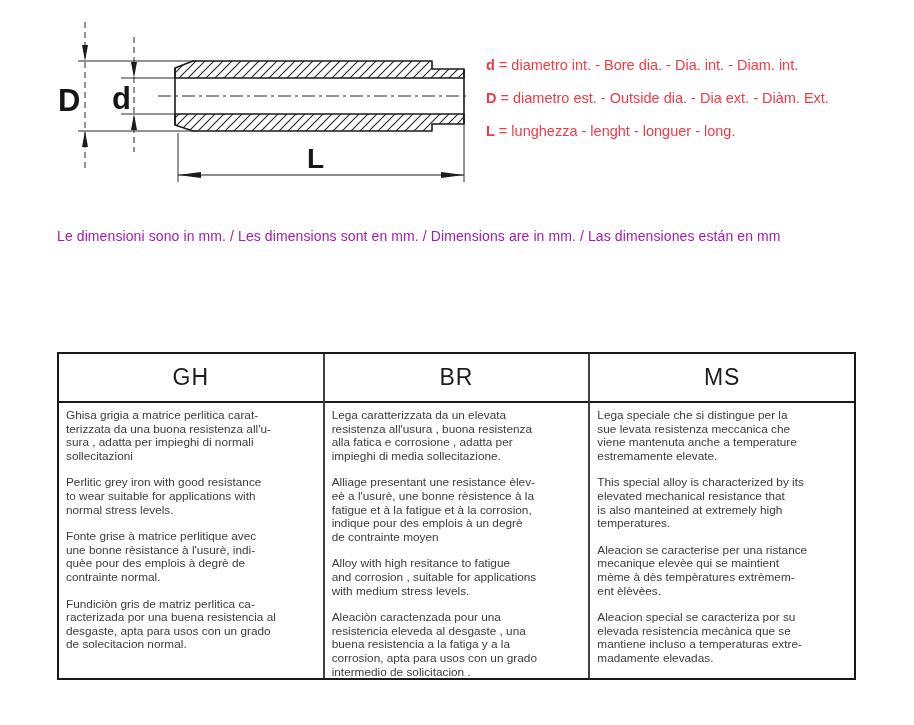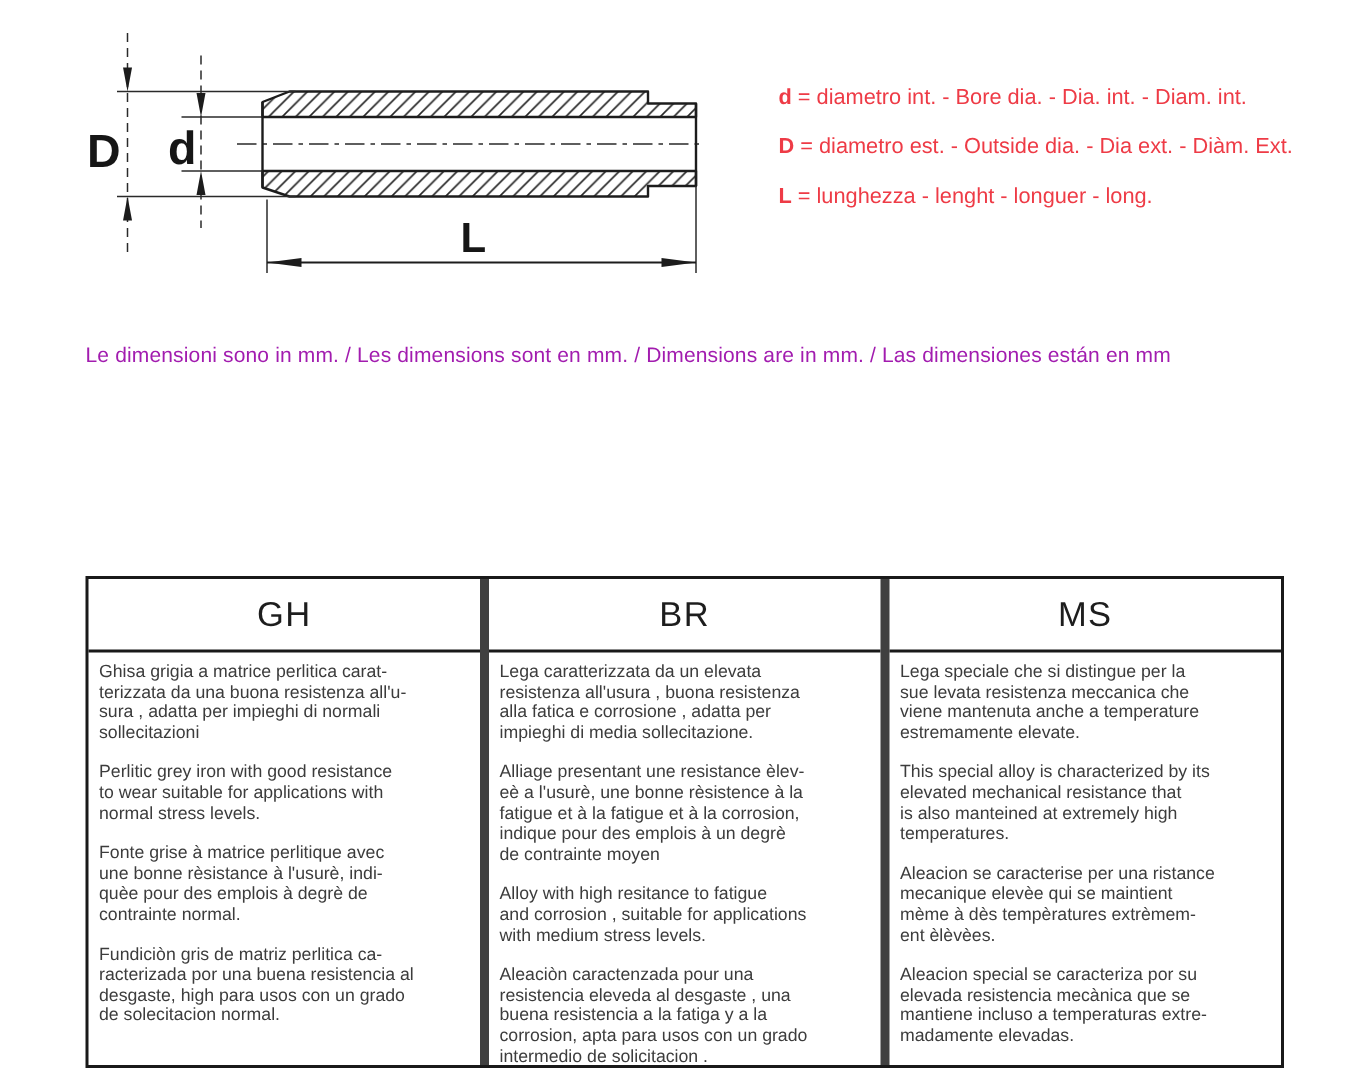--- a/index.html
+++ b/index.html
@@ -9,39 +9,39 @@
     background:#ffffff;
     font-family:"Liberation Sans","DejaVu Sans",sans-serif;
     overflow:hidden;
   }
 
   
   .drawing{position:absolute;left:55px;top:4px;width:420px;height:200px;}
 
   
   .legend{position:absolute;left:486px;top:58px;color:#ee3b46;font-size:14.5px;}
-  .legend-item{margin-bottom:18px;line-height:15px;white-space:nowrap;margin-left:33px;}
+  .legend-item{margin-bottom:18px;line-height:15px;white-space:nowrap;}
   .legend-sym{font-weight:bold;margin-right:4px;}
 
   
   .note{
     position:absolute;left:57px;top:228px;width:820px;
     color:#a21caf;font-size:14px;letter-spacing:0.1px;white-space:nowrap;
   }
 
   
   .mat-table{
-    position:absolute;left:57px;top:384px;
+    position:absolute;left:57px;top:352px;
     width:799px;height:328px;
     border:2px solid #191919;
     display:flex;box-sizing:border-box;
     background:#ffffff;
   }
   .mat-col{flex:1 1 0;display:flex;flex-direction:column;box-sizing:border-box;}
-  .mat-col + .mat-col{border-left:6px solid #404040;}
+  .mat-col + .mat-col{border-left:2px solid #404040;}
   .mat-col-header{
     height:47px;flex:0 0 47px;
     border-bottom:2px solid #191919;
     display:flex;align-items:center;justify-content:center;
     font-size:23px;letter-spacing:1px;color:#1d1d1d;
   }
   .mat-col-body{
     flex:1 1 auto;
     padding:6px 22px 0 7px;
     font-size:11.8px;line-height:13.6px;color:#3c3c3c;
@@ -119,21 +119,21 @@
 sollecitazioni</p>
         <p class="mat-par">Perlitic grey iron with good resistance
 to wear suitable for applications with
 normal stress levels.</p>
         <p class="mat-par">Fonte grise à matrice perlitique avec
 une bonne rèsistance à l'usurè, indi-
 quèe pour des emplois à degrè de
 contrainte normal.</p>
         <p class="mat-par">Fundiciòn gris de matriz perlitica ca-
 racterizada por una buena resistencia al
-desgaste, high para usos con un grado
+desgaste, apta para usos con un grado
 de solecitacion normal.</p>
       </div>
     </div>
 
     <div class="mat-col">
       <div class="mat-col-header">BR</div>
       <div class="mat-col-body">
         <p class="mat-par">Lega caratterizzata da un elevata
 resistenza all'usura , buona resistenza
 alla fatica e corrosione , adatta per

